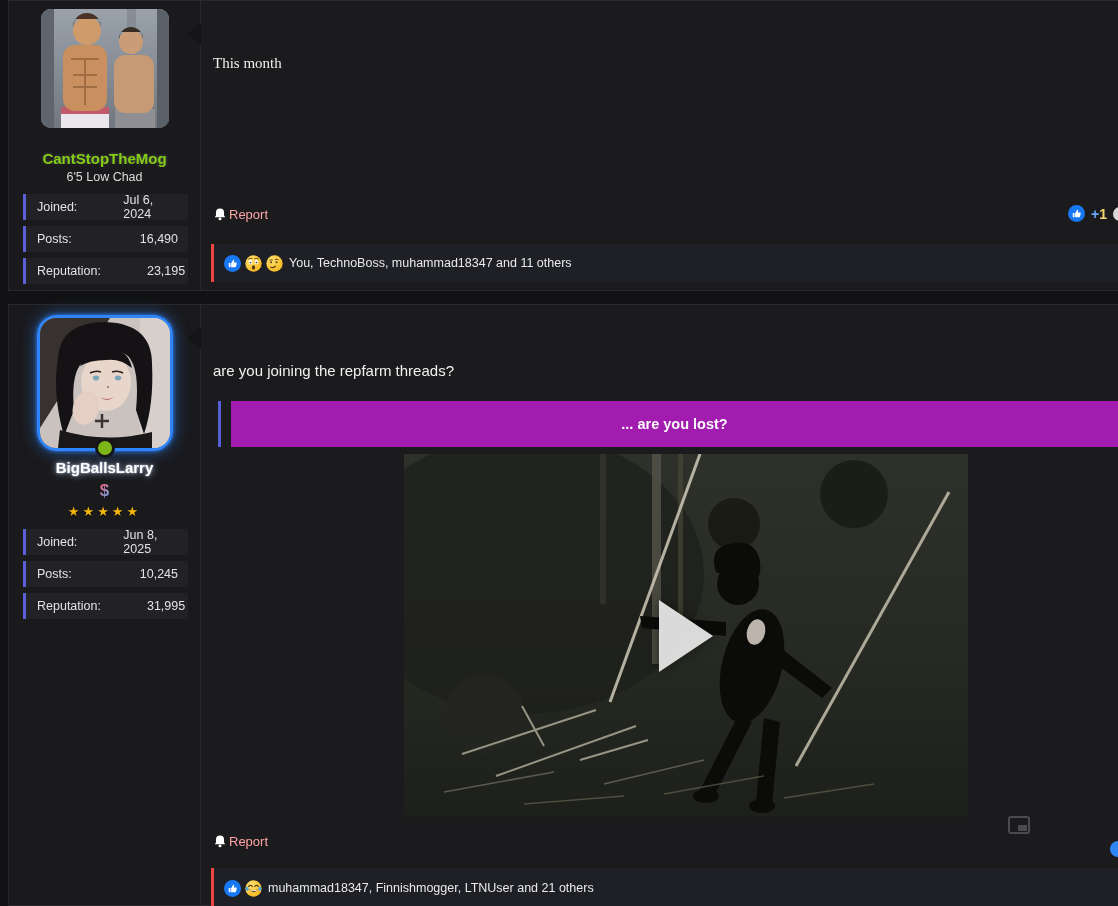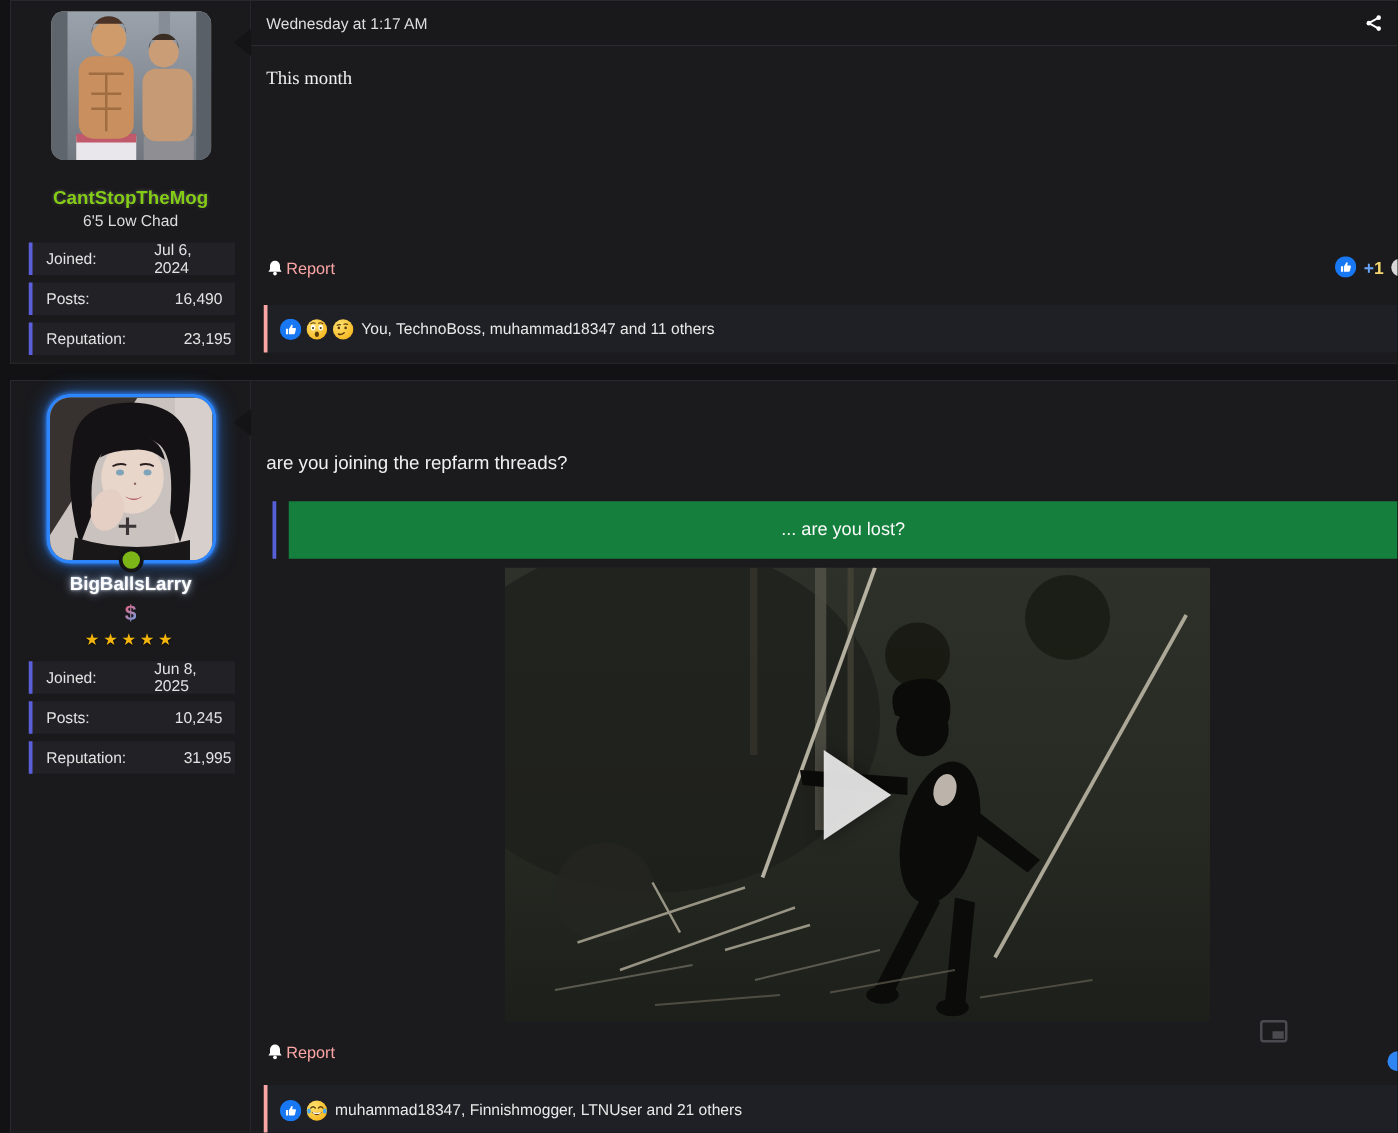--- a/index.html
+++ b/index.html
@@ -90,23 +90,23 @@
   .share-btn { cursor:pointer; display:flex; align-items:center; }
   .body-text { position:absolute; left:12px; font-size:15px; color:#f0f0f0; }
   .bt-1 { top:54px;font-family:Liberation Serif, serif; }
   .bt-2 { top:57px; }
 
   .quote-block {
     position:absolute; left:17px; right:0; top:96px; height:46px;
     border-left:3px solid #5560d6; padding-left:10px;
   }
   .quote-inner {
-    height:100%; background:#15803d;
+    height:100%; background:#a21caf;
     display:flex; align-items:center; justify-content:center;
-    font-size:14.5px; font-weight:normal; color:#fafafa;
+    font-size:14.5px; font-weight:bold; color:#fafafa;
   }
 
   .video-frame {
     position:absolute; left:203px; top:149px; width:564px; height:363px;
     background:#23251f; cursor:pointer; overflow:hidden;
   }
   .play-btn {
     position:absolute; left:50%; top:50%; transform:translate(-50%,-50%);
     width:0; height:0; cursor:pointer;
     border-left:54px solid rgba(235,235,235,.92);
@@ -133,21 +133,21 @@
   .score-row {
     position:absolute; right:0; top:204px;
     display:flex; align-items:center; gap:6px; cursor:pointer;
   }
   .score-text { font-size:14px; font-weight:bold; color:#f5d76e; }
   .score-text .plus { color:#6aa6f8; }
   .cut-icon { width:14px; height:14px; border-radius:50%; background:#d8d8d8; margin-right:-9px; }
 
   .reaction-bar {
     position:absolute; left:10px; right:0; height:38px;
-    background:#1f2025; border-left:3px solid #fca5a5;
+    background:#1f2025; border-left:3px solid #ef4444;
     display:flex; align-items:center; gap:6px;
     padding-left:10px; font-size:12.5px; color:#e9e9e9; cursor:pointer;
   }
   .rb-1 { top:243px; }
   .rb-2 { top:563px; height:40px; }
 
   .edge-dot {
     position:absolute; right:-8px; top:536px;
     width:16px; height:16px; border-radius:50%; background:#2f86f3;
   }
@@ -196,32 +196,20 @@
         <span>16,490</span>
       </div>
       <div class="stat-row">
         <span>Reputation:</span>
         <span>23,195</span>
       </div>
     </div>
   </div>
 
   <div class="content-cell">
-    <div class="msg-header">
-      <span class="timestamp">Wednesday at 1:17 AM</span>
-      <span class="share-btn">
-        <svg width="14" height="15" viewBox="0 0 16 16">
-          <line x1="3.5" y1="8" x2="12.5" y2="3" stroke="#fff" stroke-width="1.7"></line>
-          <line x1="3.5" y1="8" x2="12.5" y2="13" stroke="#fff" stroke-width="1.7"></line>
-          <circle cx="12.5" cy="3" r="2.1" fill="#fff"></circle>
-          <circle cx="3.5" cy="8" r="2.1" fill="#fff"></circle>
-          <circle cx="12.5" cy="13" r="2.1" fill="#fff"></circle>
-        </svg>
-      </span>
-    </div>
 
     <div class="body-text bt-1">This month</div>
 
     <div class="report-row rr-1">
       <svg width="14" height="15" viewBox="0 0 16 16">
         <path d="M8 1.2 a4.6 4.6 0 0 0 -4.6 4.6 v3.2 L2 11.2 h12 l-1.4 -2.2 V5.8 A4.6 4.6 0 0 0 8 1.2 z" fill="#fff"></path>
         <circle cx="8" cy="13" r="1.7" fill="#fff"></circle>
       </svg>
       <span>Report</span>
     </div>

